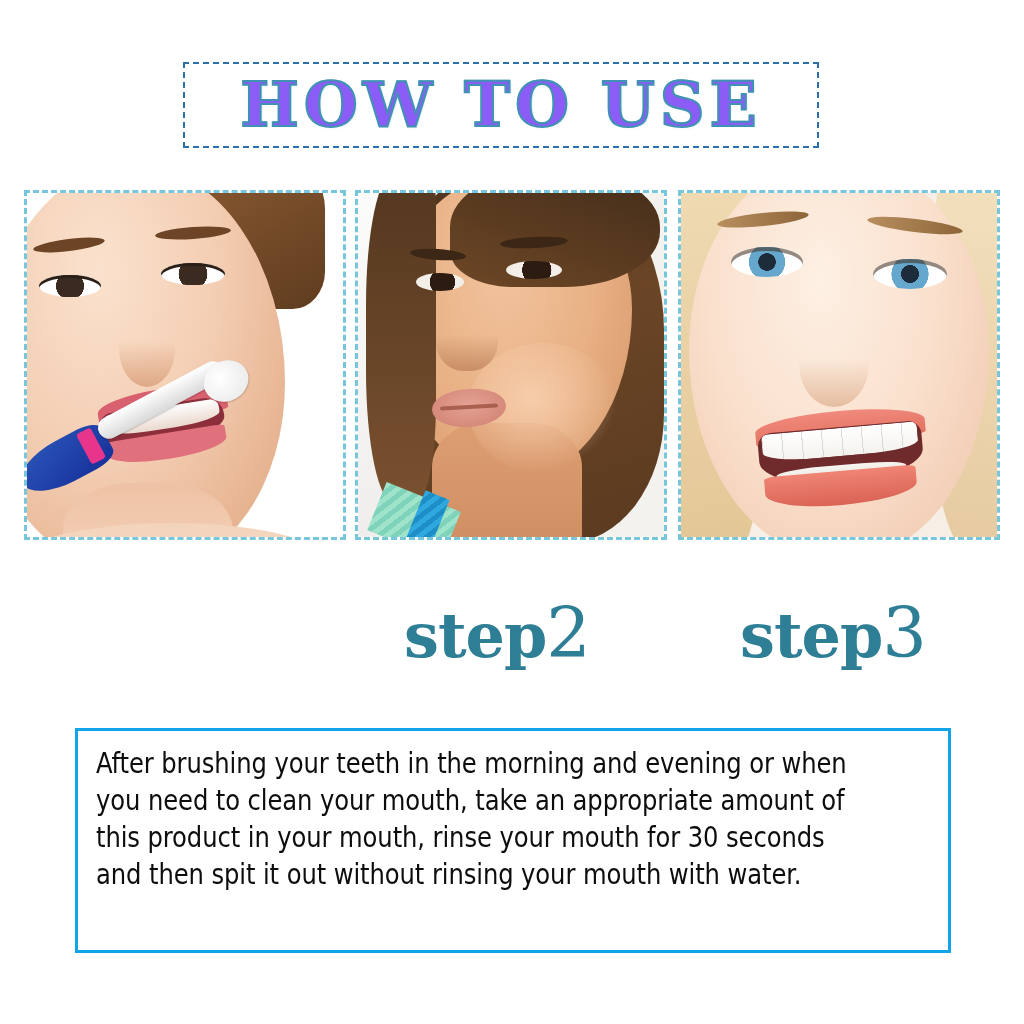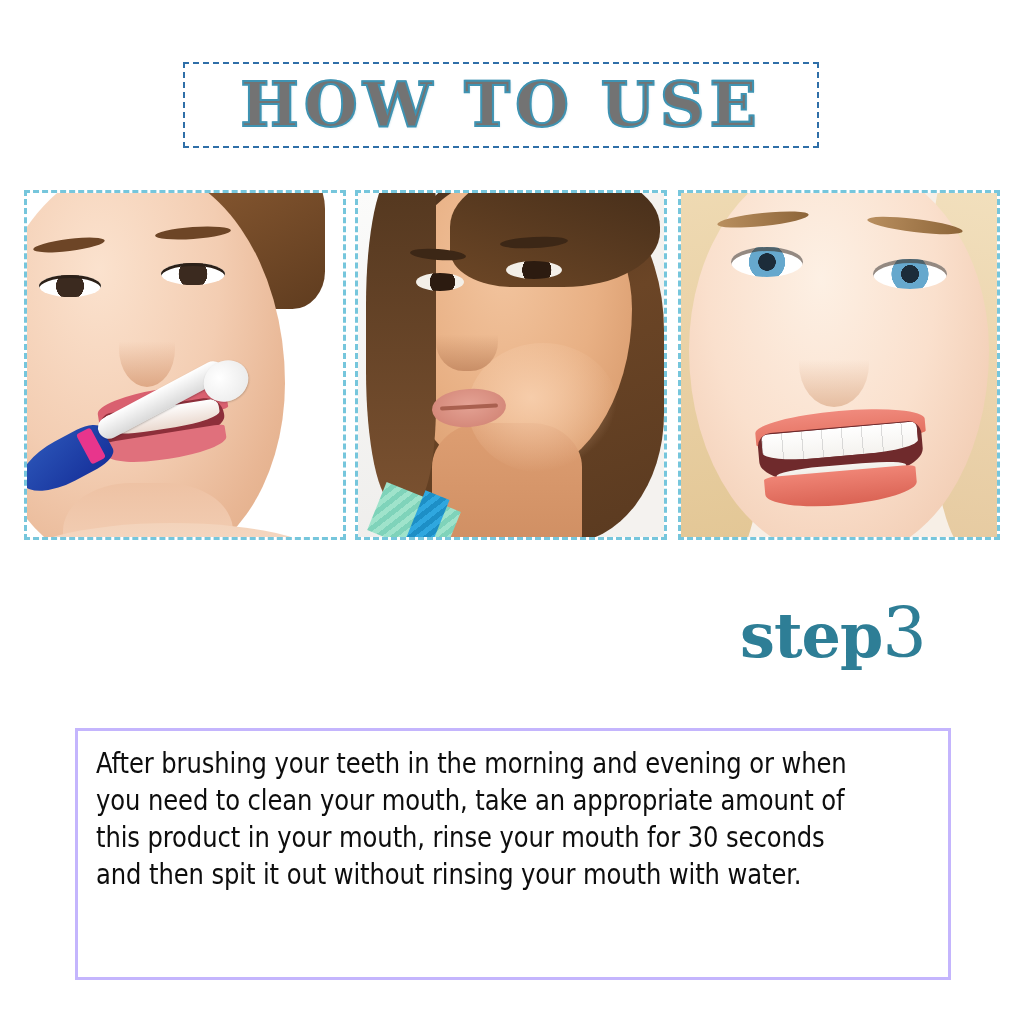--- a/index.html
+++ b/index.html
@@ -32,21 +32,21 @@
     width: 100%;
     height: 100%;
     display: flex;
     align-items: center;
     justify-content: center;
     font-family: "DejaVu Serif", "Liberation Serif", serif;
     font-size: 62px;
     font-weight: 700;
     letter-spacing: 5px;
     line-height: 1;
-    color: #737373;
+    color: #8b5cf6;
     -webkit-text-stroke: 2px #3f93b2;
     text-shadow:
        0 2px 0 rgba(255,255,255,.85),
        0 -1px 0 rgba(63,147,178,.55),
        1px 1px 2px rgba(63,147,178,.35);
     white-space: nowrap;
     user-select: none;
   }
 
   
@@ -393,22 +393,22 @@
   .step.s1 { left: 50px; }
   .step.s2 { left: 380px; }
   .step.s3 { left: 716px; }
 
   
   .desc-box {
     position: absolute;
     left: 75px;
     top: 728px;
     width: 876px;
-    height: 252px;
-    border: 3px solid #c4b5fd;
+    height: 225px;
+    border: 3px solid #0ea5e9;
     box-sizing: border-box;
     background: #ffffff;
   }
   .desc-text {
     position: absolute;
     left: 18px;
     top: 14px;
     right: 14px;
     font-family: "Liberation Sans Narrow", "DejaVu Sans Condensed", "Liberation Sans", sans-serif;
     font-size: 29px;
@@ -489,18 +489,19 @@
         <div class="teeth-up"></div>
         <div class="teeth-low"></div>
       </div>
       <div class="lip-low"></div>
     </div>
   </div>
 
 </div>
 
 <div class="steps">
+  <div class="step s2"><span class="word">step</span><span class="num">2</span></div>
   <div class="step s3"><span class="word">step</span><span class="num">3</span></div>
 </div>
 
 <div class="desc-box">
   <div class="desc-text">After brushing your teeth in the morning and evening or when you need to clean your mouth, take an appropriate amount of this product in your mouth, rinse your mouth for 30 seconds and then spit it out without rinsing your mouth with water.</div>
 </div>
 
 </body></html>

